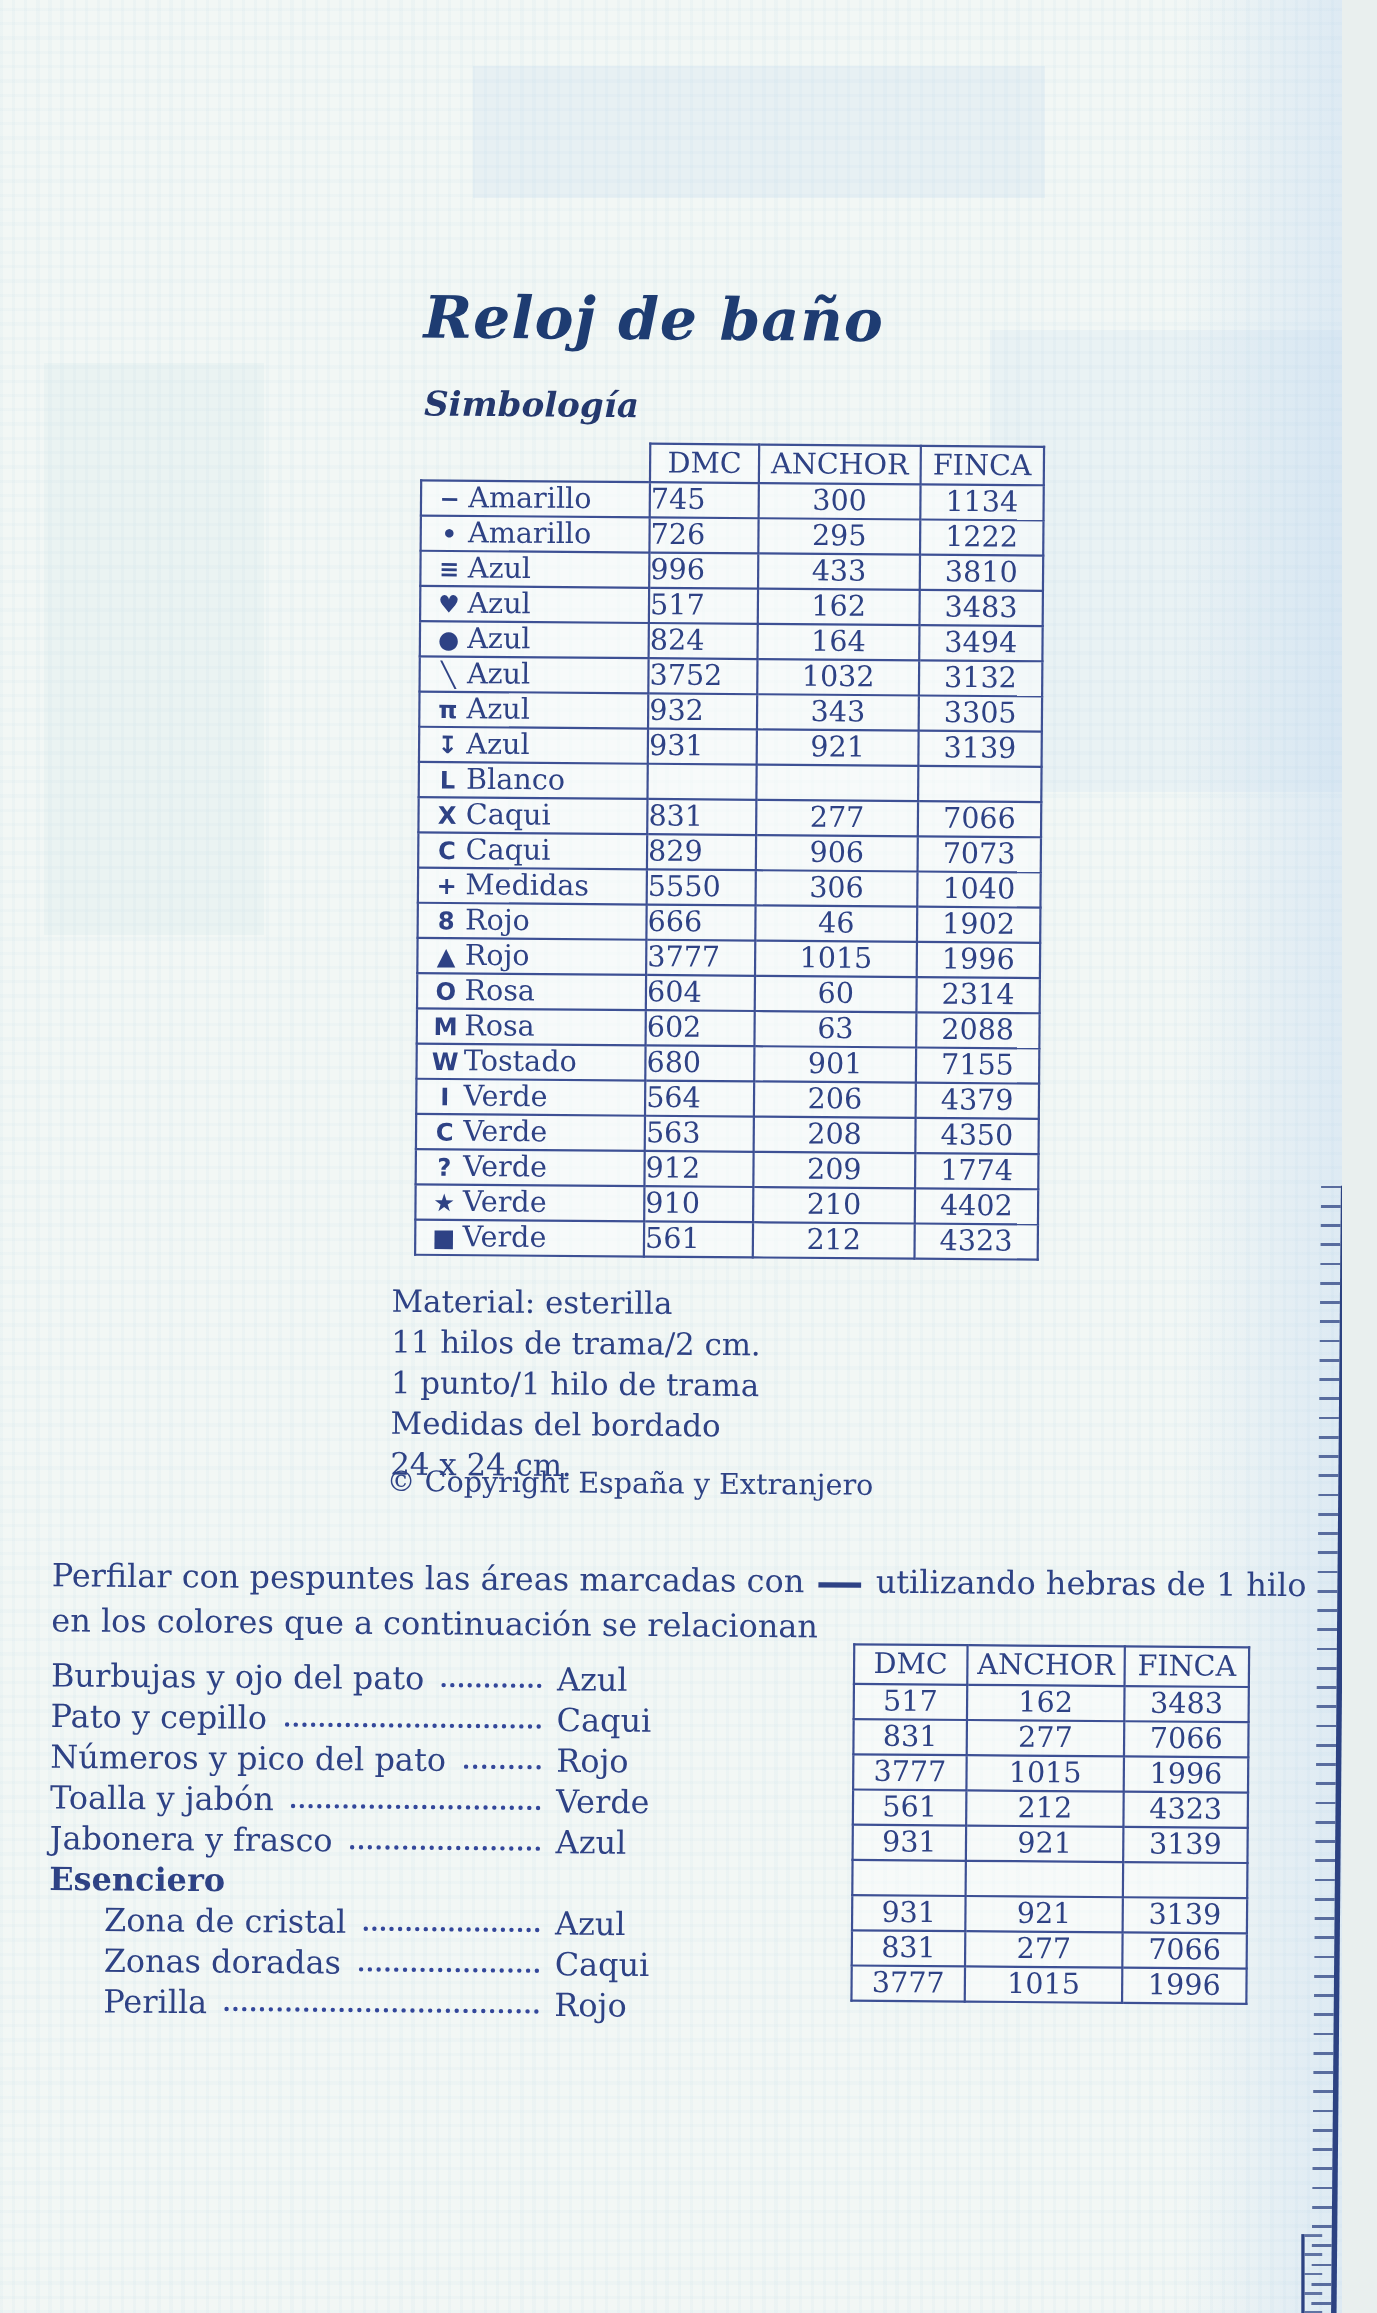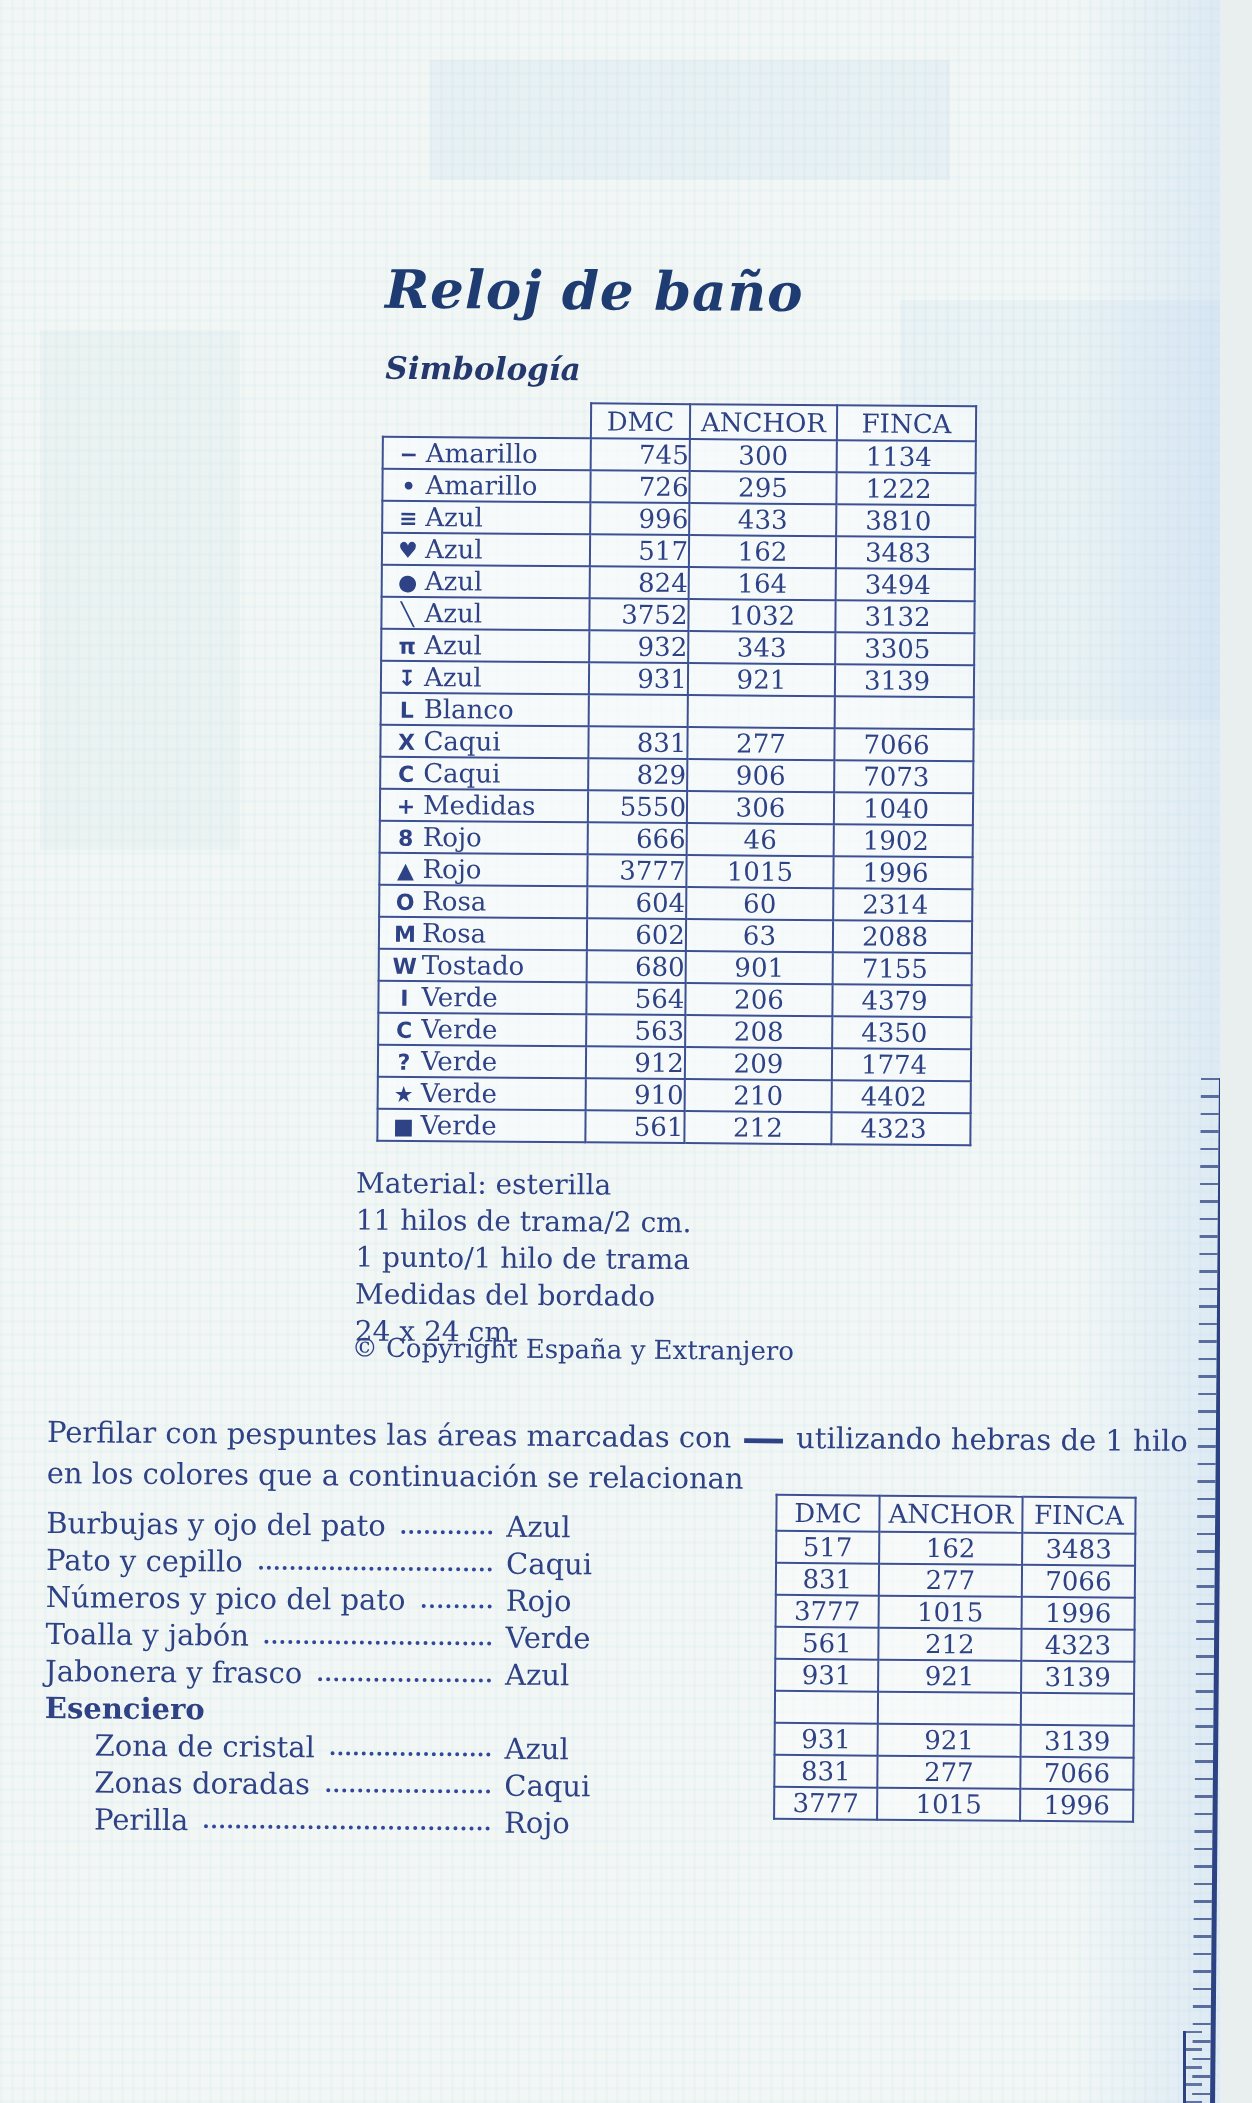--- a/index.html
+++ b/index.html
@@ -27,23 +27,23 @@
     color:#1e3c72;letter-spacing:1px;}
   .subtitle{position:absolute;left:388px;top:347px;font-size:31px;font-weight:bold;font-style:italic;color:#24386e;}
 
   table{border-collapse:collapse;}
   .symtable{position:absolute;left:385px;top:398px;font-size:26px;}
   .symtable th,.symtable td{border:2px solid #3d5094;background:rgba(252,254,253,.55);}
   .symtable th{height:33px;font-weight:normal;text-align:center;padding:0 10px;}
   .symtable th.blank{border:none;background:none;}
   .symtable td{height:29px;padding:0;}
   .symtable td.namecell{width:198px;text-align:left;padding-left:8px;white-space:nowrap;}
-  .symtable td.c-dmc{width:97px;text-align:right;margin-top:17px;}
+  .symtable td.c-dmc{width:97px;text-align:left;margin-top:17px;}
   .symtable td.c-anchor{width:139px;text-align:center;}
-  .symtable td.c-finca{width:109px;padding-left:28px;}
+  .symtable td.c-finca{width:109px;text-align:center;}
   .sym{display:inline-block;width:34px;text-align:center;font-family:"DejaVu Sans",sans-serif;
     font-weight:bold;font-size:22px;}
 
   .notes{position:absolute;left:365px;top:1162px;font-size:28px;line-height:37px;}
   .copyright{position:absolute;left:362px;top:1330px;font-size:26px;}
 
   .intro{position:absolute;left:58px;top:1415px;width:1150px;font-size:29px;}
   .intro-line1{display:flex;align-items:baseline;white-space:nowrap;}
   .dash{display:inline-block;font-weight:bold;margin:0 18px;transform:scale(1.5,1.4);}
   .intro-line2{margin-top:7px;}

